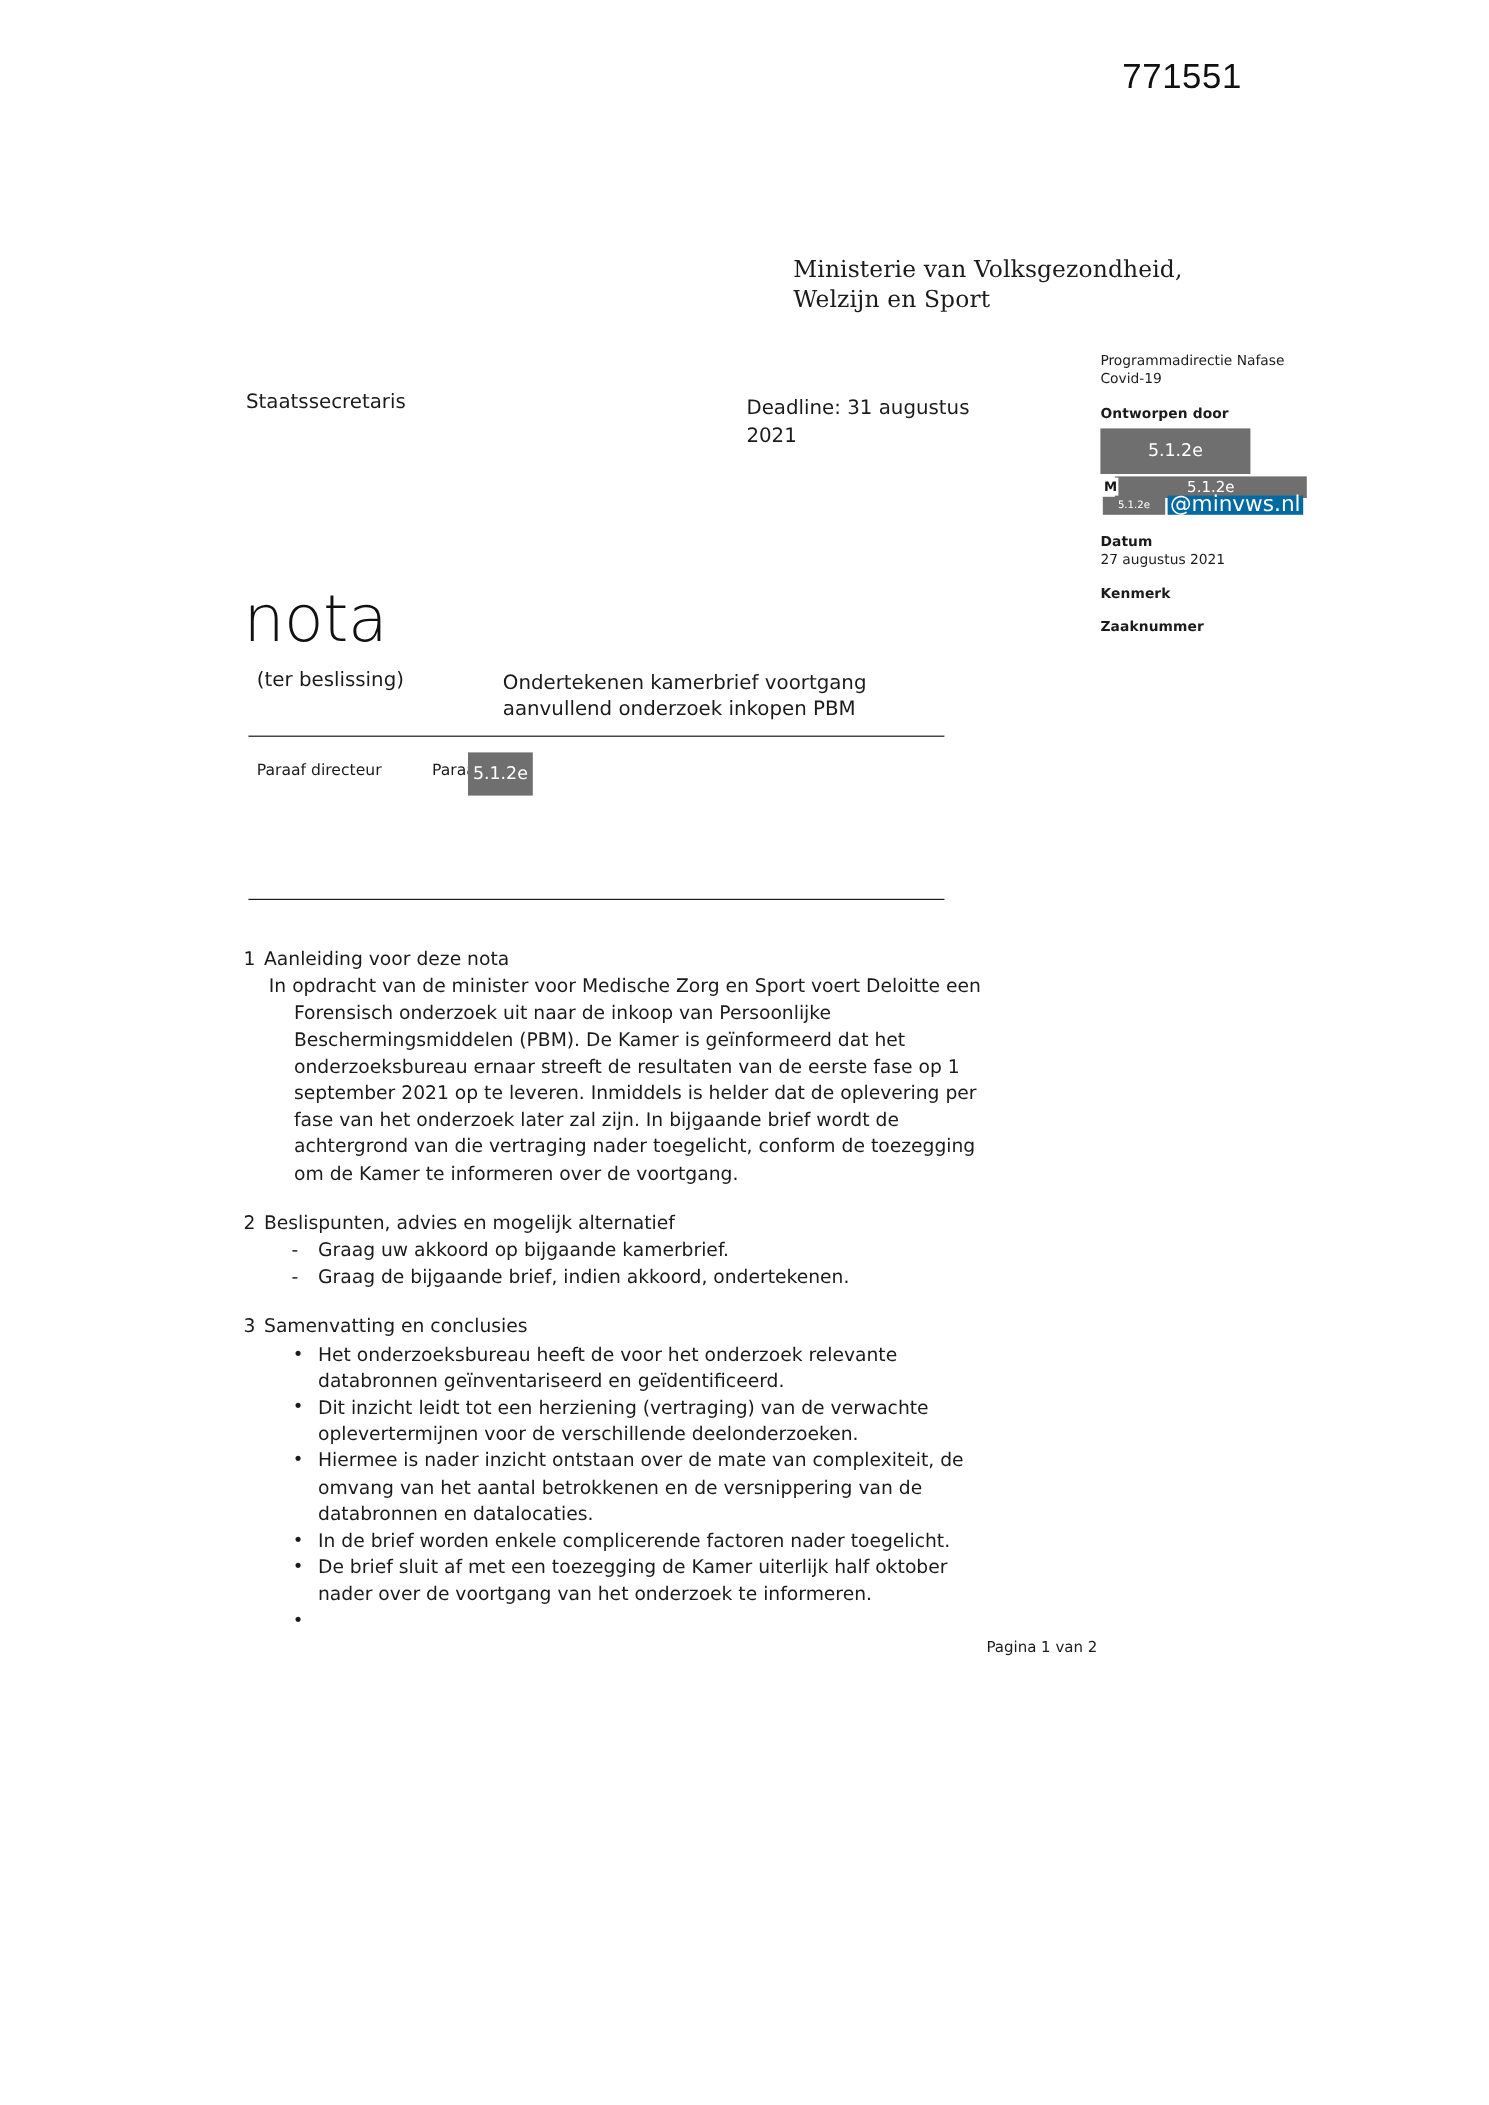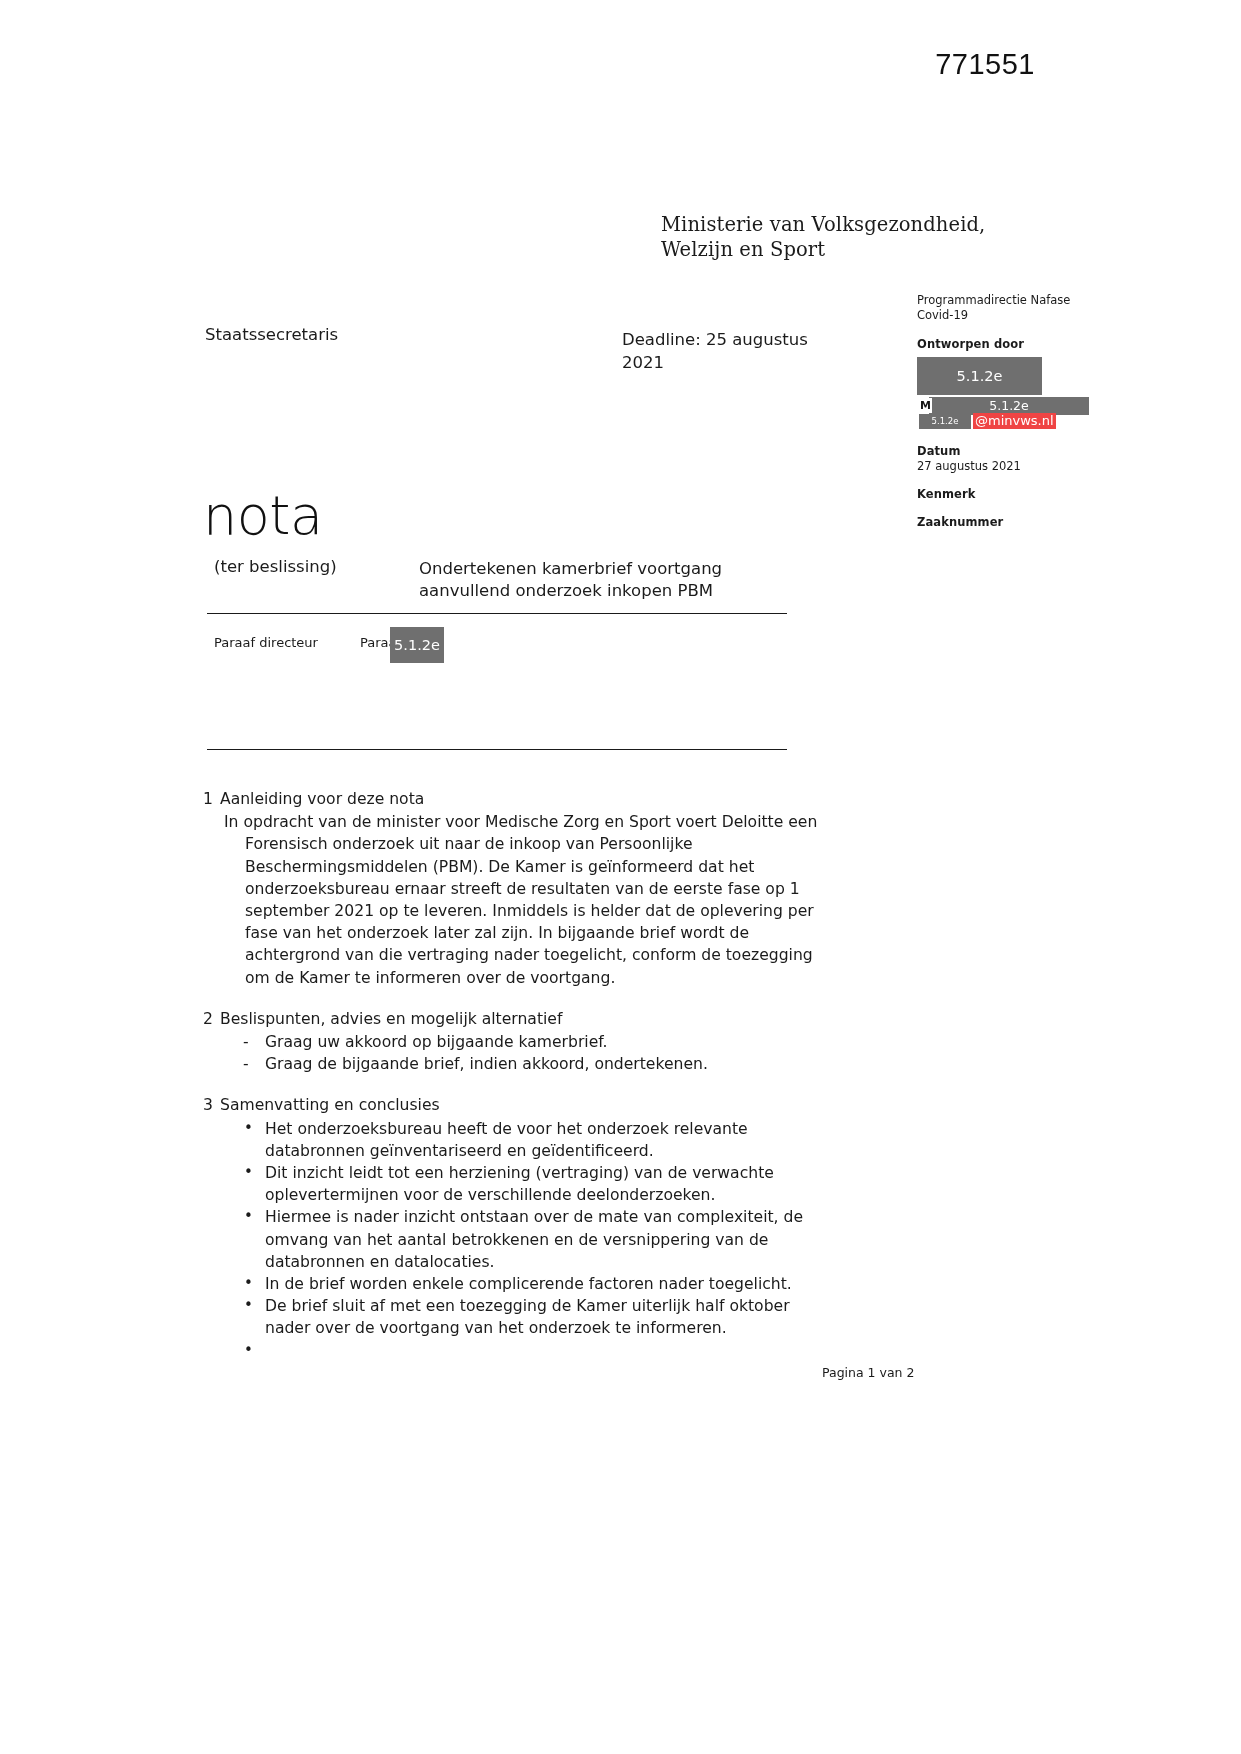--- a/index.html
+++ b/index.html
@@ -127,23 +127,23 @@
     line-height: 15px;
     font-size: 8.5px;
     background: #6f6f6f;
     color: #ffffff;
     text-align: center;
   }
   .email-domain {
     position: absolute;
     left: 56px;
     top: 16px;
-    font-size: 13px;
-    color: #ffffff;
-    background: #ef4444;
+    font-size: 18px;
+    color: #ffffff;
+    background: #0369a1;
     height: 16px;
     line-height: 16px;
     padding: 0 2px;
   }
 
   
   .addressee {
     position: absolute;
     left: 205px;
     top: 325px;
@@ -321,21 +321,21 @@
     <div class="grp">
       <div class="lbl">Kenmerk</div>
     </div>
 
     <div class="grp">
       <div class="lbl">Zaaknummer</div>
     </div>
   </div>
 
   <div class="addressee">Staatssecretaris</div>
-  <div class="deadline">Deadline: 25 augustus 2021</div>
+  <div class="deadline">Deadline: 31 augustus 2021</div>
 
   <div class="nota-title">nota</div>
   <div class="subtitle">(ter beslissing)</div>
   <div class="subject">Ondertekenen kamerbrief voortgang aanvullend onderzoek inkopen PBM</div>
 
   <div class="rule rule-1"></div>
 
   <div class="paraaf-left">Paraaf directeur</div>
   <div class="paraaf-right">Paraa</div>
   <div class="redact-paraaf">5.1.2e</div>

